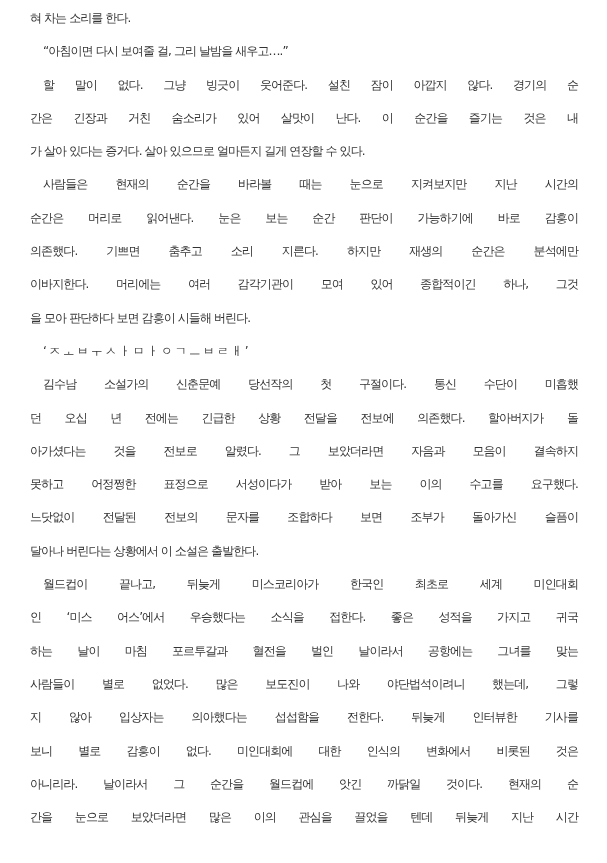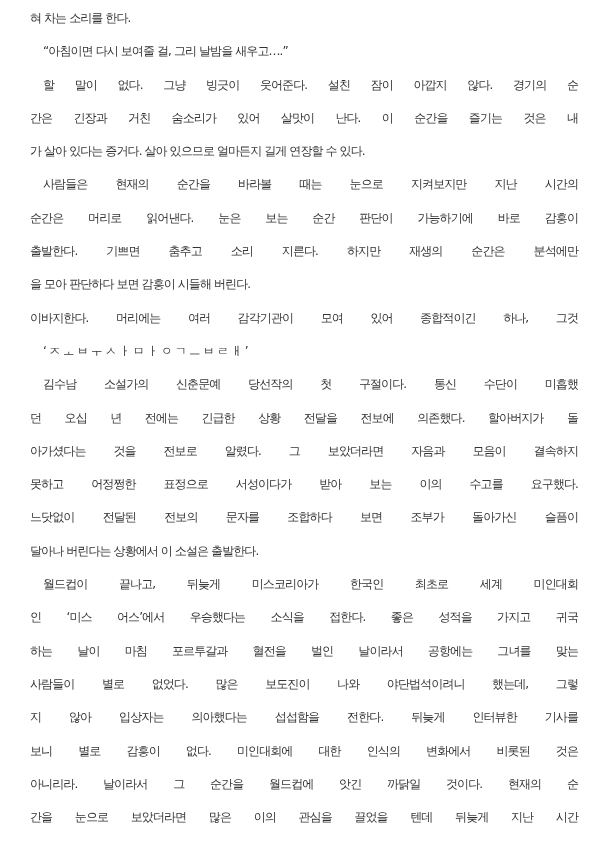--- a/index.html
+++ b/index.html
@@ -45,23 +45,23 @@
 <body>
 
 <div class="page">
   <span class="line last">혀 차는 소리를 한다.</span>
   <span class="line indent last">“아침이면 다시 보여줄 걸, 그리 날밤을 새우고….”</span>
   <span class="line indent">할 말이 없다. 그냥 빙긋이 웃어준다. 설친 잠이 아깝지 않다. 경기의 순</span>
   <span class="line">간은 긴장과 거친 숨소리가 있어 살맛이 난다. 이 순간을 즐기는 것은 내</span>
   <span class="line last">가 살아 있다는 증거다. 살아 있으므로 얼마든지 길게 연장할 수 있다.</span>
   <span class="line indent">사람들은 현재의 순간을 바라볼 때는 눈으로 지켜보지만 지난 시간의</span>
   <span class="line">순간은 머리로 읽어낸다. 눈은 보는 순간 판단이 가능하기에 바로 감흥이</span>
-  <span class="line">출발한다. 기쁘면 춤추고 소리 지른다. 하지만 재생의 순간은 분석에만</span>
+  <span class="line">의존했다. 기쁘면 춤추고 소리 지른다. 하지만 재생의 순간은 분석에만</span>
+  <span class="line">이바지한다. 머리에는 여러 감각기관이 모여 있어 종합적이긴 하나, 그것</span>
   <span class="line last">을 모아 판단하다 보면 감흥이 시들해 버린다.</span>
-  <span class="line">이바지한다. 머리에는 여러 감각기관이 모여 있어 종합적이긴 하나, 그것</span>
   <span class="line indent last jamo">‘ㅈㅗㅂㅜㅅㅏㅁㅏㅇㄱㅡㅂㄹㅐ’</span>
   <span class="line indent">김수남 소설가의 신춘문예 당선작의 첫 구절이다. 통신 수단이 미흡했</span>
   <span class="line">던 오십 년 전에는 긴급한 상황 전달을 전보에 의존했다. 할아버지가 돌</span>
   <span class="line">아가셨다는 것을 전보로 알렸다. 그 보았더라면 자음과 모음이 결속하지</span>
   <span class="line">못하고 어정쩡한 표정으로 서성이다가 받아 보는 이의 수고를 요구했다.</span>
   <span class="line">느닷없이 전달된 전보의 문자를 조합하다 보면 조부가 돌아가신 슬픔이</span>
   <span class="line last">달아나 버린다는 상황에서 이 소설은 출발한다.</span>
   <span class="line indent">월드컵이 끝나고, 뒤늦게 미스코리아가 한국인 최초로 세계 미인대회</span>
   <span class="line">인 ‘미스 어스’에서 우승했다는 소식을 접한다. 좋은 성적을 가지고 귀국</span>
   <span class="line">하는 날이 마침 포르투갈과 혈전을 벌인 날이라서 공항에는 그녀를 맞는</span>

